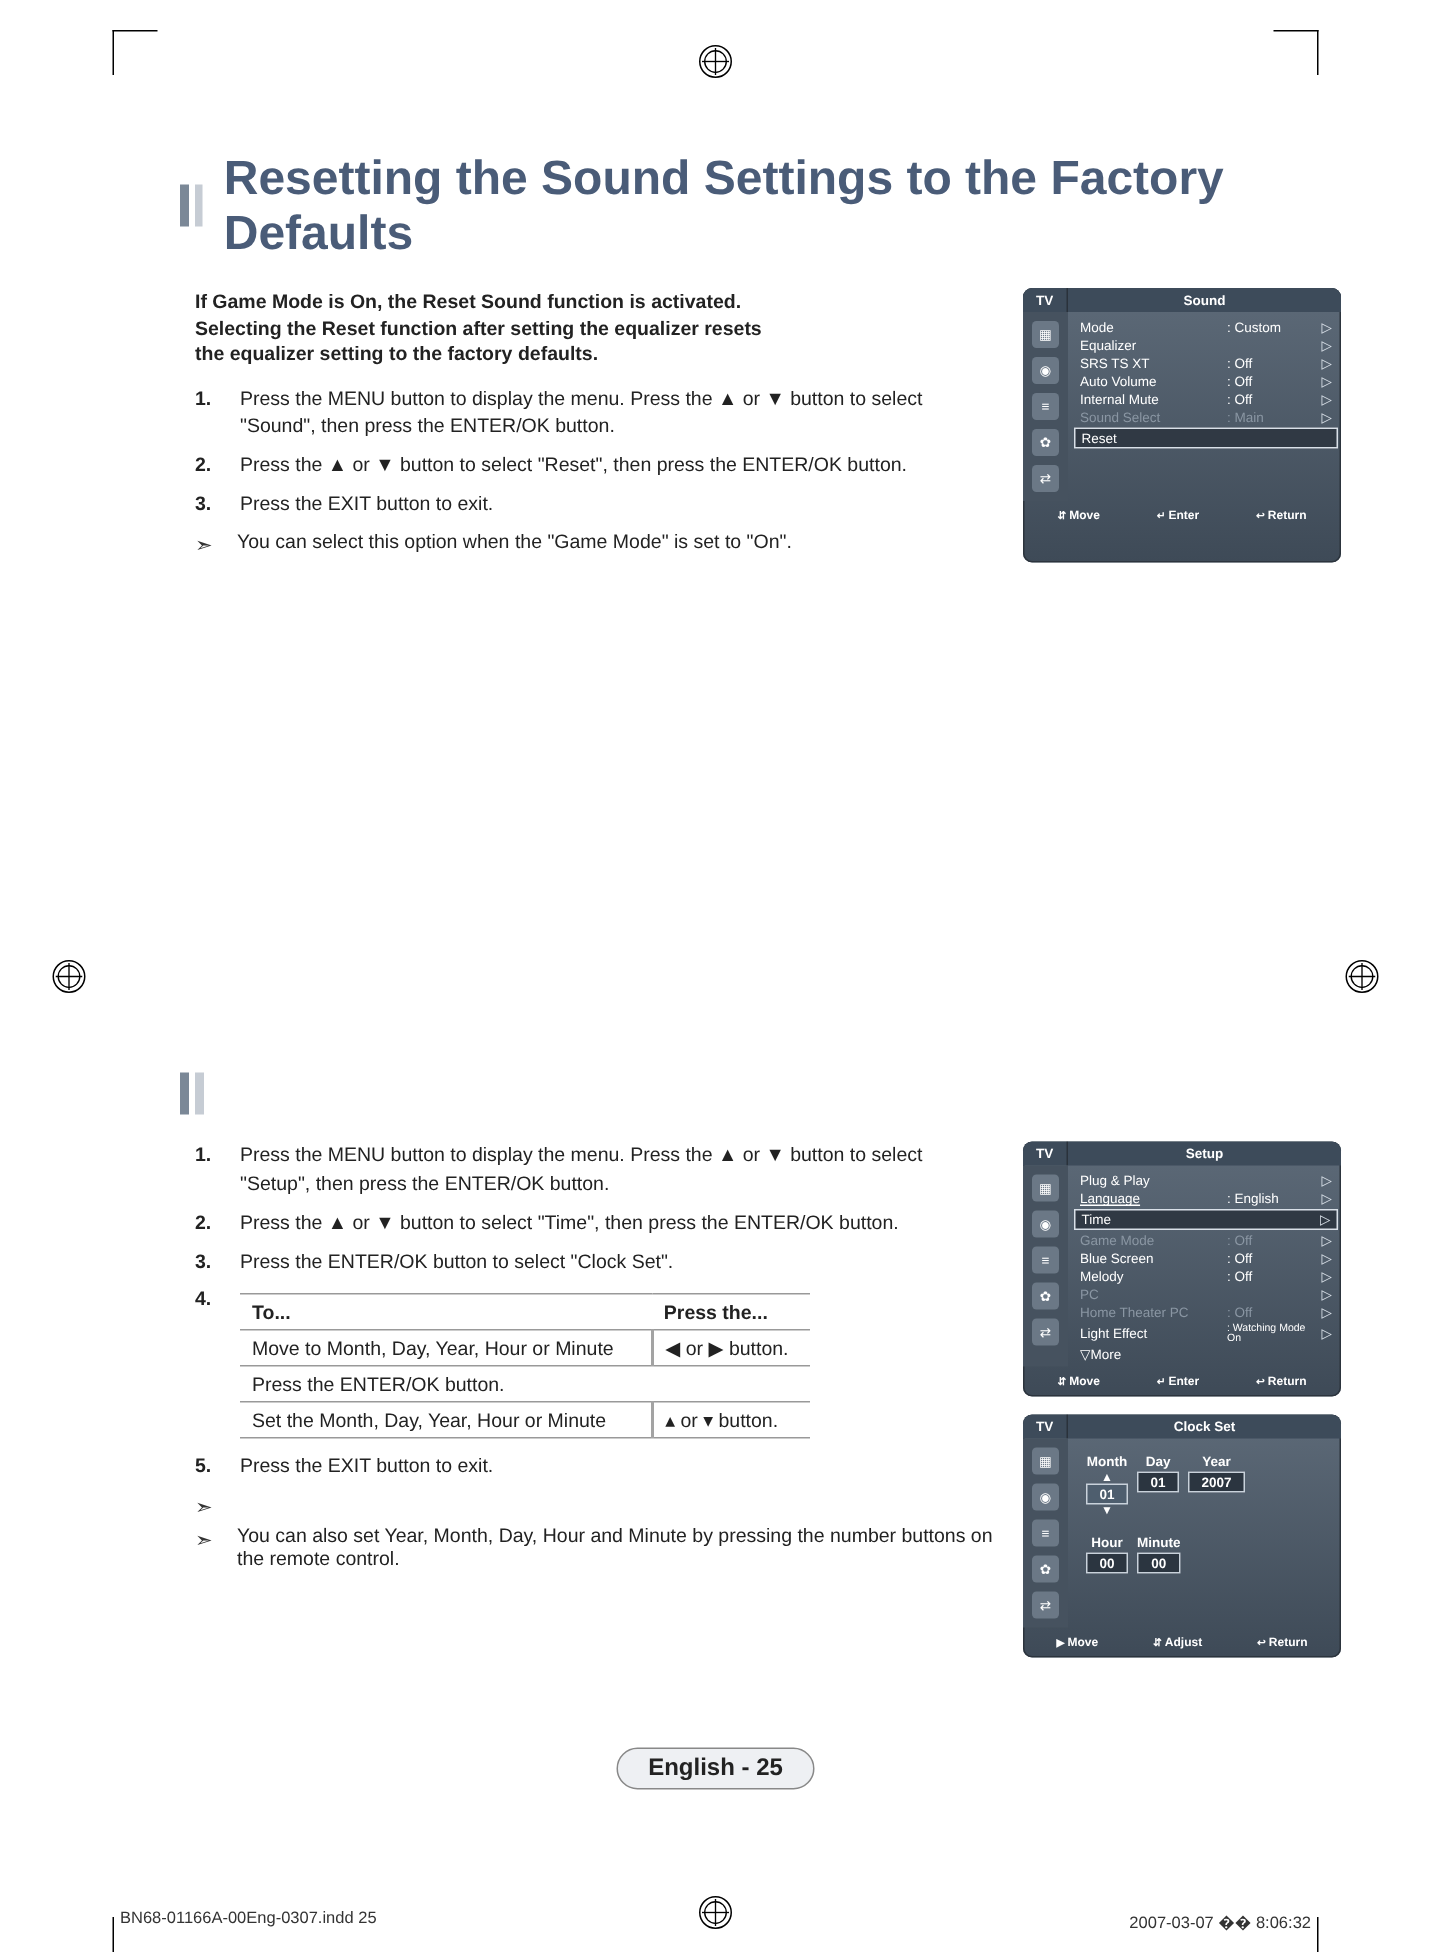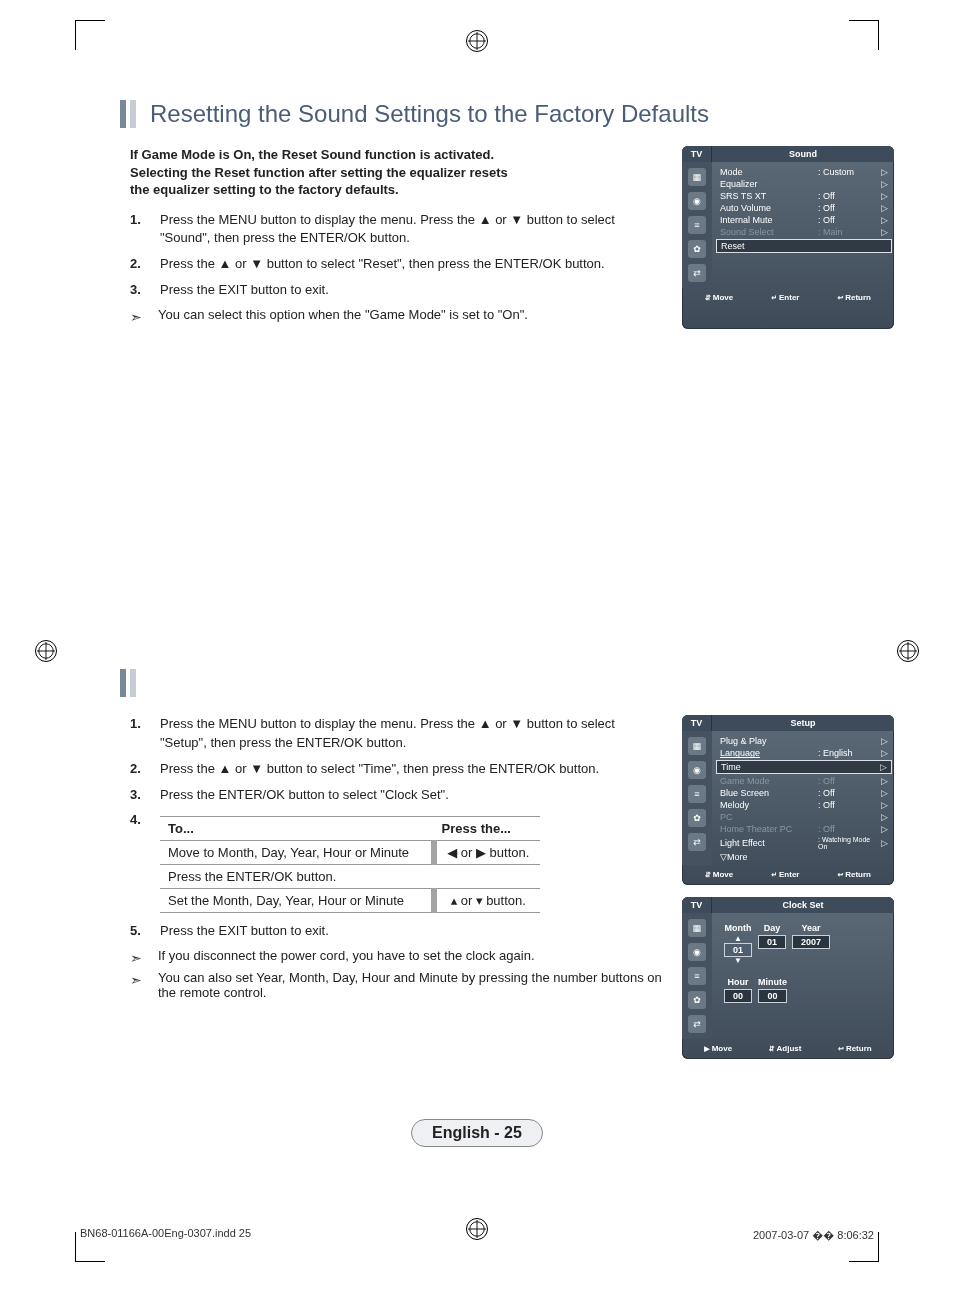--- a/index.html
+++ b/index.html
@@ -37,21 +37,21 @@
     display: flex; align-items: center; margin-bottom: 18px;
     margin-left: -10px;
   }
   .title-prefix {
     width: 6px; height: 28px; background: #7b8897; margin-right: 4px;
   }
   .title-prefix2 {
     width: 6px; height: 28px; background: #c6ccd4; margin-right: 14px;
   }
   h1 {
-    font-size: 24px; font-weight: normal; color: #4a5c78;
+    font-size: 32px; font-weight: bold; color: #4a5c78;
   }
   .content-row { display: flex; gap: 18px; }
   .text-col { flex: 1; }
   .intro { font-weight: bold; margin-bottom: 12px; line-height: 1.35; width: 400px;}
   ol { list-style: none; counter-reset: step; }
   ol li { counter-increment: step; padding-left: 30px; position: relative; margin-bottom: 8px; line-height: 1.4;}
   ol li::before { content: counter(step) "."; position: absolute; left: 0; font-weight: bold;}
   .note-row { display:flex; align-items:flex-start; margin-top:2px; padding-left:0; margin-bottom:4px;}
   .pointer {
     width: 18px; flex:none; margin-right:10px; margin-top:2px;
@@ -87,21 +87,21 @@
   .clock-grid { display:flex; gap:6px; flex-wrap:wrap; padding:6px 4px;}
   .clock-col { text-align:center; }
   .clock-lbl { font-weight:bold; font-size:9px; margin-bottom:2px;}
   .clock-val { background:#2b3540; border:1px solid #c9d2db; padding:1px 8px; font-weight:bold; font-size:9px;}
   .clock-col.sel .clock-val { background:#4e5e6e; }
   .clock-arrow { font-size:8px; line-height:1;}
 
   table.inst { border-collapse: collapse; width: 380px; margin-top:4px;}
   table.inst th, table.inst td { border-top:1px solid #999; border-bottom:1px solid #999; padding:4px 8px; text-align:left; font-size:13px;}
   table.inst th { font-weight:bold;}
-  table.inst td.r { border-left:6px solid #a3a3a3;text-align:center;}
+  table.inst td.r { border-left:2px solid #a3a3a3;}
   .step4-wrap { display:flex; align-items:flex-start; gap:10px; margin-bottom:10px;}
   .step4-num { font-weight:bold; width:20px;}
 
   .page-footer {
     text-align:center; margin-top:30px;
     position: relative;
   }
   .page-pill {
     display:inline-block; border:1px solid #888; border-radius:14px;
     padding:4px 20px; font-weight:bold; font-size:16px; background:#eef0f3;
@@ -260,21 +260,20 @@
           </tr>
         </tbody>
           </table>
       </div>
       <div class="step4-wrap">
         <div class="step4-num">5.</div>
         <div>Press the EXIT button to exit.</div>
       </div>
       <div class="note-row">
         <span class="pointer">➣</span>
-        <span>If you disconnect the power cord, you have to set the clock again.</span>
       </div>
       <div class="note-row">
         <span class="pointer">➣</span>
         <span>You can also set Year, Month, Day, Hour and Minute by pressing the number buttons on the remote control.</span>
       </div>
     </div>
     <div style="width:212px; flex:none; display:flex; flex-direction:column; gap:12px;">
 
       <div class="osd">
         <div class="osd-header">

